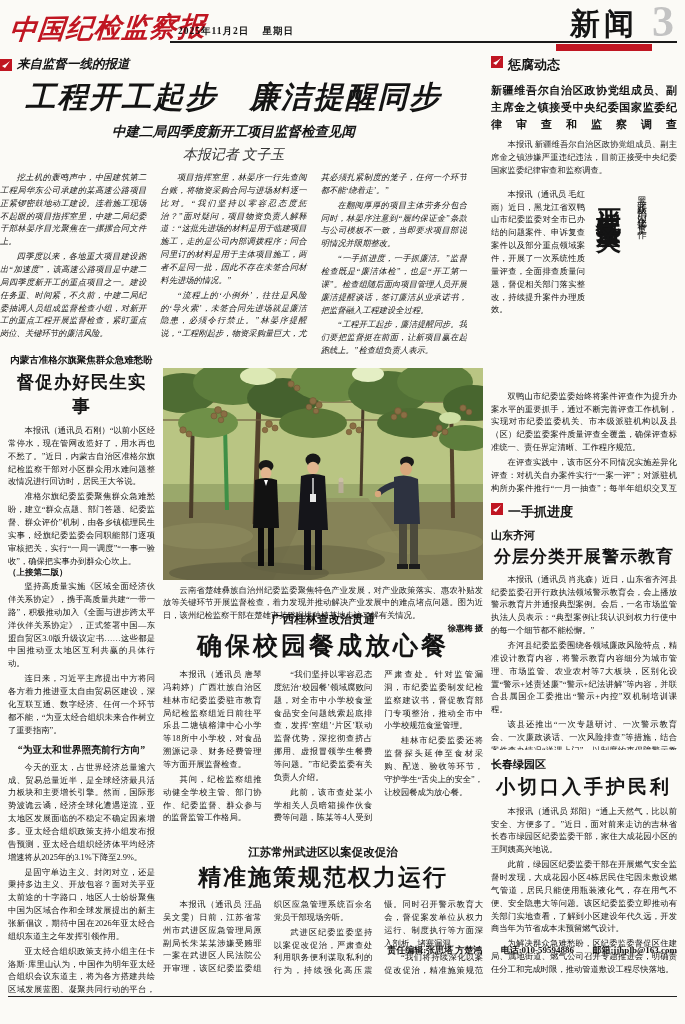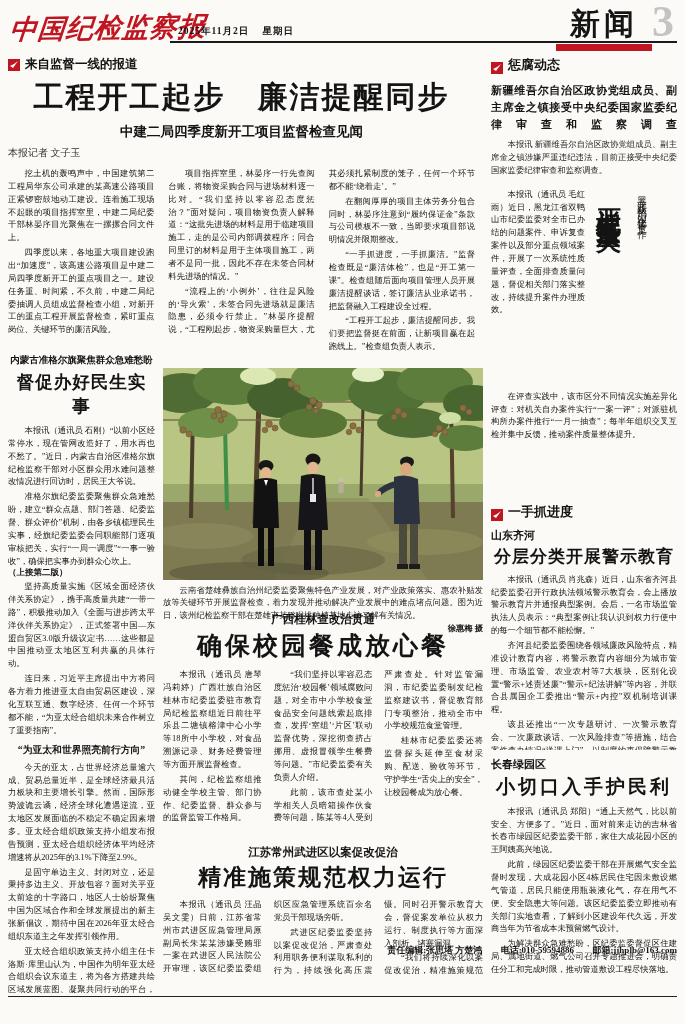--- a/index.html
+++ b/index.html
@@ -15,25 +15,25 @@
   .section-bar{position:absolute;left:556px;top:44px;width:96px;height:7px;background:#c01622;}
   .page-number{position:absolute;left:652px;top:-4px;font-size:44px;color:#c3c3c3;font-weight:bold;}
   
   .flag{display:inline-block;width:12px;height:12px;vertical-align:-2px;}
   .kicker-row{display:flex;align-items:center;gap:5px;font-weight:bold;}
   p{margin:0 0 2px 0;text-indent:2em;text-align:justify;}
   .body-txt{font-size:8.3px;line-height:1.55;overflow:hidden;}
   .cols3{column-count:3;column-gap:14px;}
   .vert{writing-mode:vertical-rl;}
   
-  .main-art{position:absolute;left:8px;top:56px;width:467px;}
+  .main-art{position:absolute;left:0;top:56px;width:467px;font-style:italic;}
   .main-art .kicker-row{font-size:12.5px;}
   .main-headline{margin-top:5px;text-align:center;font-size:30px;font-weight:900;letter-spacing:2px;}
   .main-subhead{margin-top:5px;text-align:center;font-size:13.5px;font-weight:bold;}
-  .main-byline{margin-top:5px;text-align:left;font-size:10px;color:#333;}
+  .main-byline{margin-top:5px;text-align:center;font-size:14px;color:#333;}
   .main-body{margin-top:8px;height:201px;}
   
   .left-a{position:absolute;left:8px;top:354px;width:147px;}
   .small-kicker{text-align:center;font-size:9.5px;font-weight:bold;}
   .h-minsheng{margin-top:3px;text-align:center;font-size:17.5px;font-weight:900;letter-spacing:1px;}
   .left-a .body-txt{margin-top:7px;height:156px;}
   .left-b{position:absolute;left:8px;top:566px;width:147px;height:430px;overflow:hidden;}
   .cont-note{font-size:8.5px;font-weight:bold;text-indent:0;}
   .apec-subhead{margin:5px 0 4px 0;text-align:center;font-size:9.8px;font-weight:900;}
   
@@ -44,21 +44,21 @@
   
   .mid-kicker{text-align:center;font-size:11.5px;font-weight:bold;}
   .campus{position:absolute;left:163px;top:612px;width:320px;}
   .h-campus{margin-top:2px;text-align:center;font-size:25px;font-weight:900;letter-spacing:3px;}
   .campus .body-txt{margin-top:7px;height:168px;column-count:3;column-gap:12px;}
   .power{position:absolute;left:163px;top:845px;width:320px;}
   .h-power{margin-top:2px;text-align:center;font-size:23px;font-weight:900;letter-spacing:2px;}
   .power .body-txt{margin-top:6px;height:92px;column-count:3;column-gap:12px;}
   
   .right-col{position:absolute;left:491px;top:56px;width:186px;height:938px;overflow:hidden;}
-  .sec-row{display:flex;align-items:flex-end;gap:5px;font-size:13px;font-weight:bold;}
+  .sec-row{display:flex;align-items:flex-start;gap:5px;font-size:13px;font-weight:bold;}
   .h-xinjiang{margin-top:8px;font-size:11px;font-weight:900;line-height:1.55;
               text-align:justify;text-align-last:justify;}
   .brief{margin-top:6px;font-size:8.3px;line-height:1.55;color:#222;}
   .sys-row{margin-top:11px;display:flex;height:198px;}
   .sys-lead{width:94px;font-size:8.3px;line-height:1.55;overflow:hidden;}
   .v-headline{height:198px;font-size:25px;font-weight:900;letter-spacing:3px;margin-left:8px;line-height:1.2;}
   .v-kicker{height:198px;font-size:9.5px;letter-spacing:3px;margin-left:12px;color:#111;}
   .sys-below{margin-top:4px;height:102px;}
   .grass{margin-top:10px;}
   .side-kicker{margin-top:7px;font-size:11px;font-weight:bold;}
@@ -250,20 +250,21 @@
     <p class="brief">本报讯 新疆维吾尔自治区政协党组成员、副主席金之镇涉嫌严重违纪违法，目前正接受中央纪委国家监委纪律审查和监察调查。</p>
 
     <div class="sys-row">
       <div class="sys-lead">
         <p>本报讯（通讯员 毛红雨）近日，黑龙江省双鸭山市纪委监委对全市已办结的问题案件、申诉复查案件以及部分重点领域案件，开展了一次系统性质量评查，全面排查质量问题，督促相关部门落实整改，持续提升案件办理质效。</p>
       </div>
       <div class="vert v-headline">严把案件质量关</div>
       <div class="vert v-kicker">黑龙江双鸭山深化评查工作</div>
     </div>
     <div class="body-txt sys-below">
+      <p>双鸭山市纪委监委始终将案件评查作为提升办案水平的重要抓手，通过不断完善评查工作机制，实现对市纪委监委机关、市本级派驻机构以及县（区）纪委监委案件质量评查全覆盖，确保评查标准统一、责任界定清晰、工作程序规范。</p>
       <p>在评查实践中，该市区分不同情况实施差异化评查：对机关自办案件实行“一案一评”；对派驻机构所办案件推行“一月一抽查”；每半年组织交叉互检并集中反馈，推动案件质量整体提升。</p>
     </div>
 
     <div class="sec-row grass">
       <svg class="flag" viewBox="0 0 12 12">
           <rect width="12" height="12" fill="#c01622"></rect>
           <path d="M2 7 L5 9 L10 2 L6 5 Z" fill="#fff"></path>
         </svg>
       <span>一手抓进度</span>
     </div>

